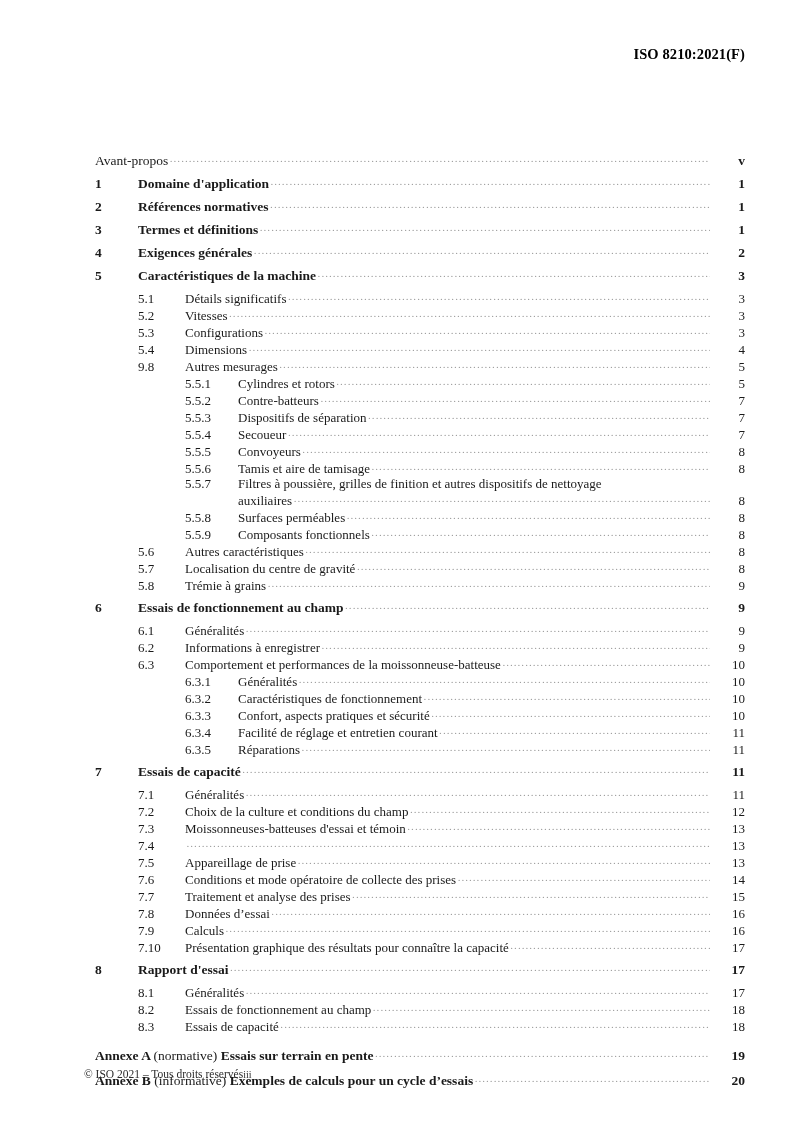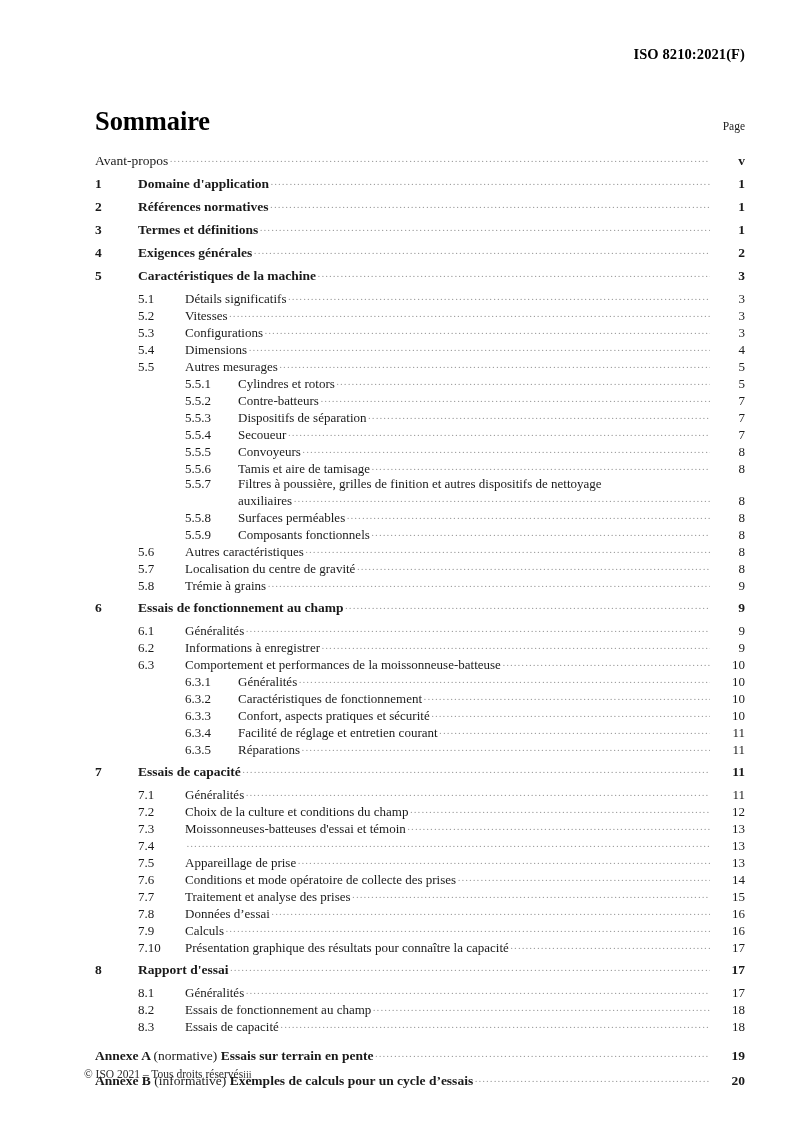--- a/index.html
+++ b/index.html
@@ -177,24 +177,20 @@
   }
   .doc-footer .folio { font-size: 10px; }
 </style>
 </head>
 <body>
 
 <div class="page">
 
   <div class="doc-header">ISO 8210:2021(F)</div>
 
-  <div class="title-row">
-    <div class="toc-title">Sommaire</div>
-    <div class="page-label">Page</div>
-  </div>
 
   <div class="toc" id="toc-list">
       <div class="toc-entry lvl0">
         <span class="label">Avant-propos</span>
         <span class="leader"></span>
         <span class="pg">v</span>
       </div>
       <div class="toc-entry lvl1">
         <span class="num">1</span>
         <span class="label">Domaine d'application</span>
@@ -243,21 +239,21 @@
         <span class="leader"></span>
         <span class="pg">3</span>
       </div>
       <div class="toc-entry lvl2">
         <span class="num">5.4</span>
         <span class="label">Dimensions</span>
         <span class="leader"></span>
         <span class="pg">4</span>
       </div>
       <div class="toc-entry lvl2">
-        <span class="num">5.5</span>
+        <span class="num">9.8</span>
         <span class="label">Autres mesurages</span>
         <span class="leader"></span>
         <span class="pg">5</span>
       </div>
       <div class="toc-entry lvl3">
         <span class="num">5.5.1</span>
         <span class="label">Cylindres et rotors</span>
         <span class="leader"></span>
         <span class="pg">5</span>
       </div>

